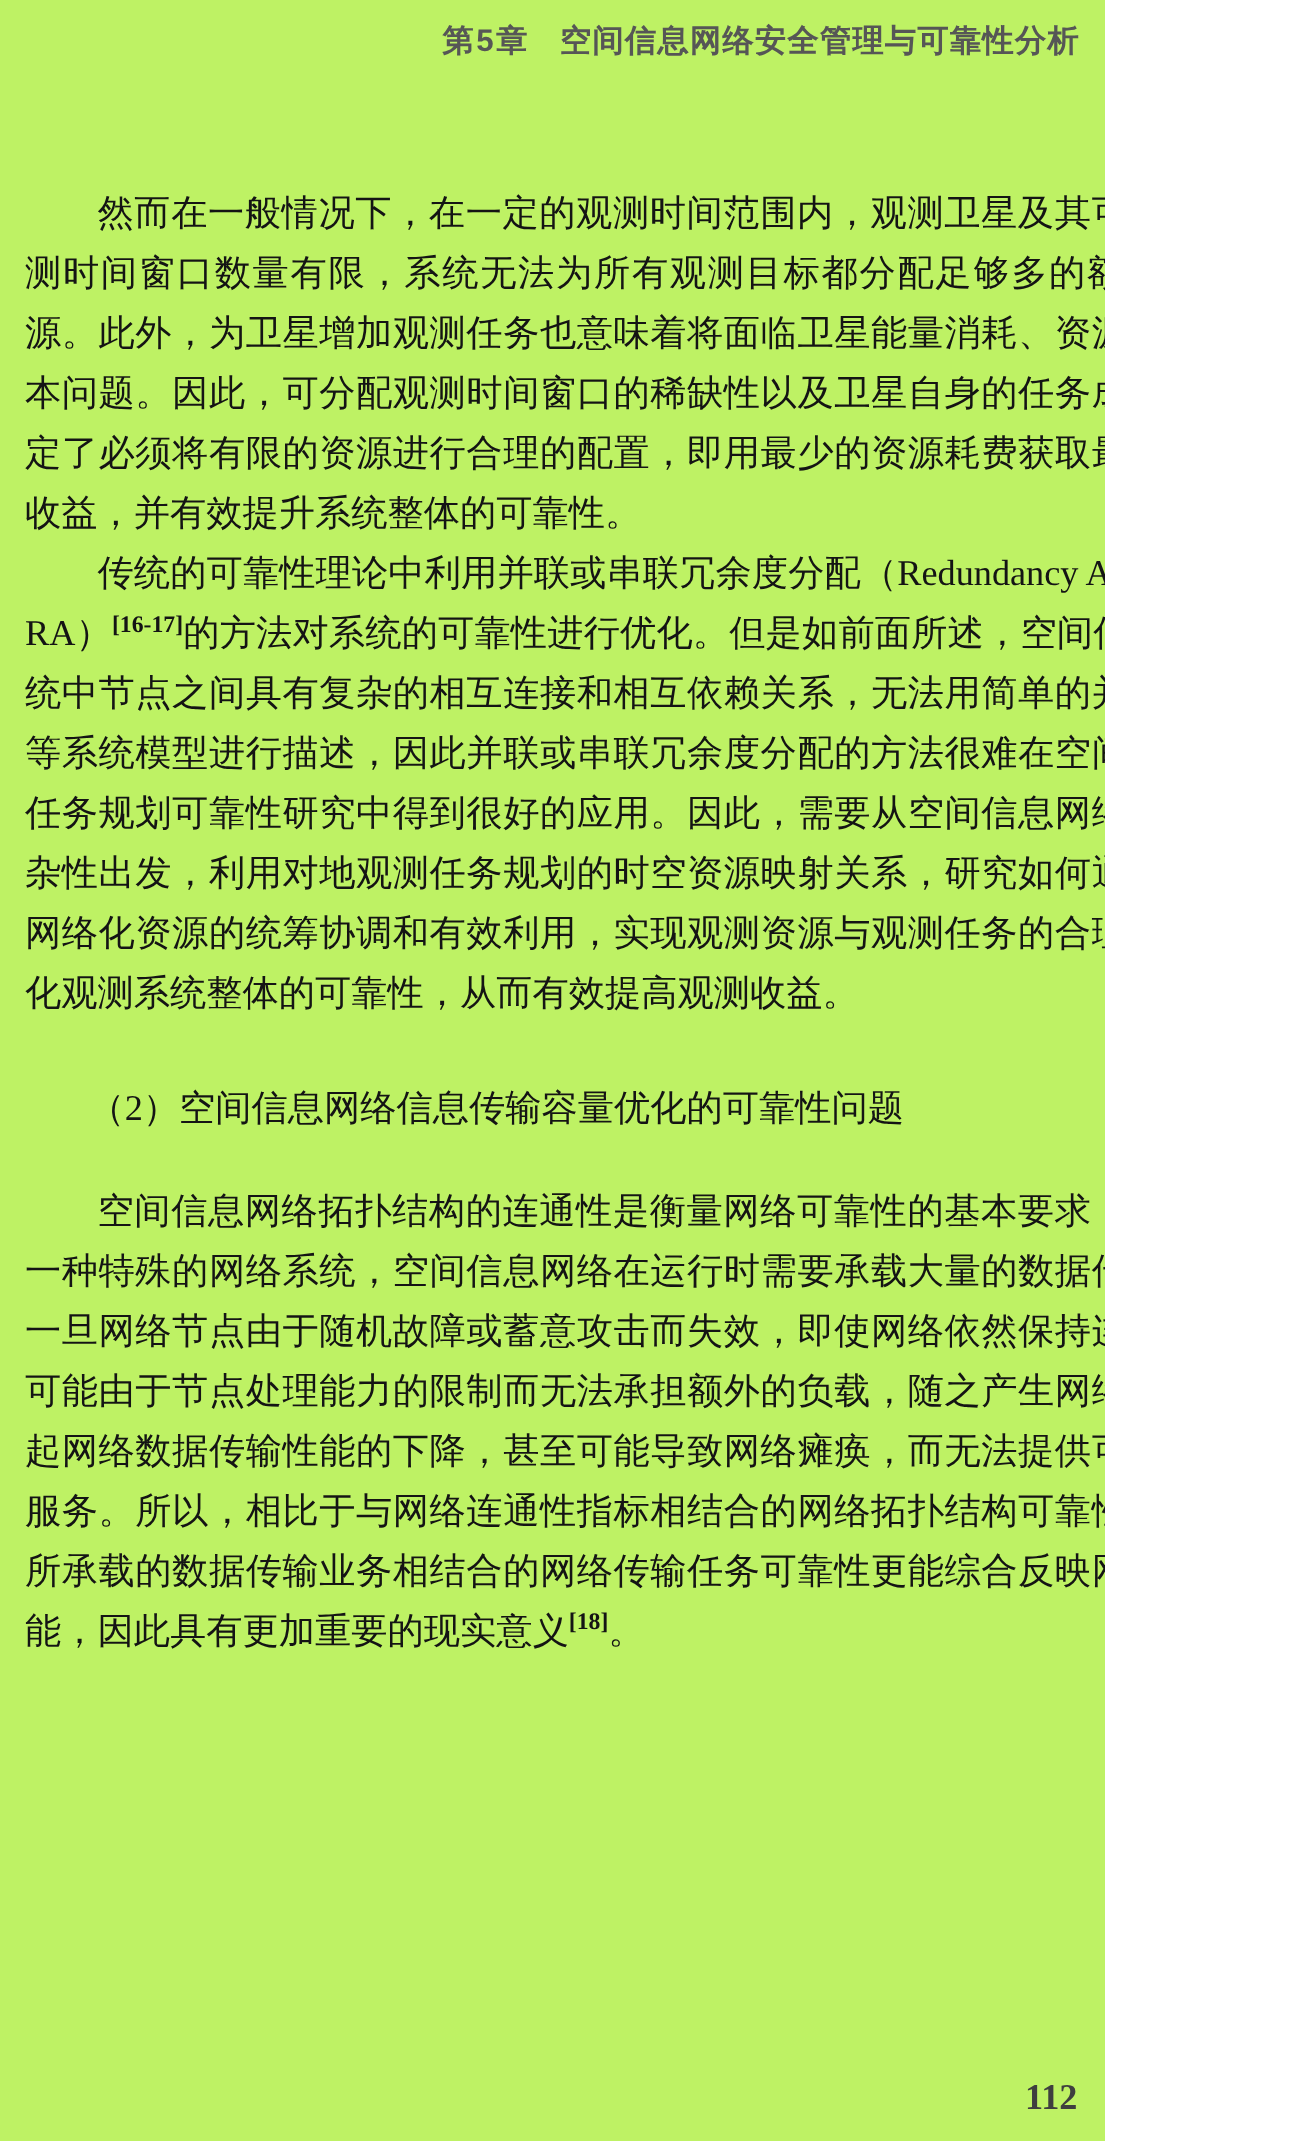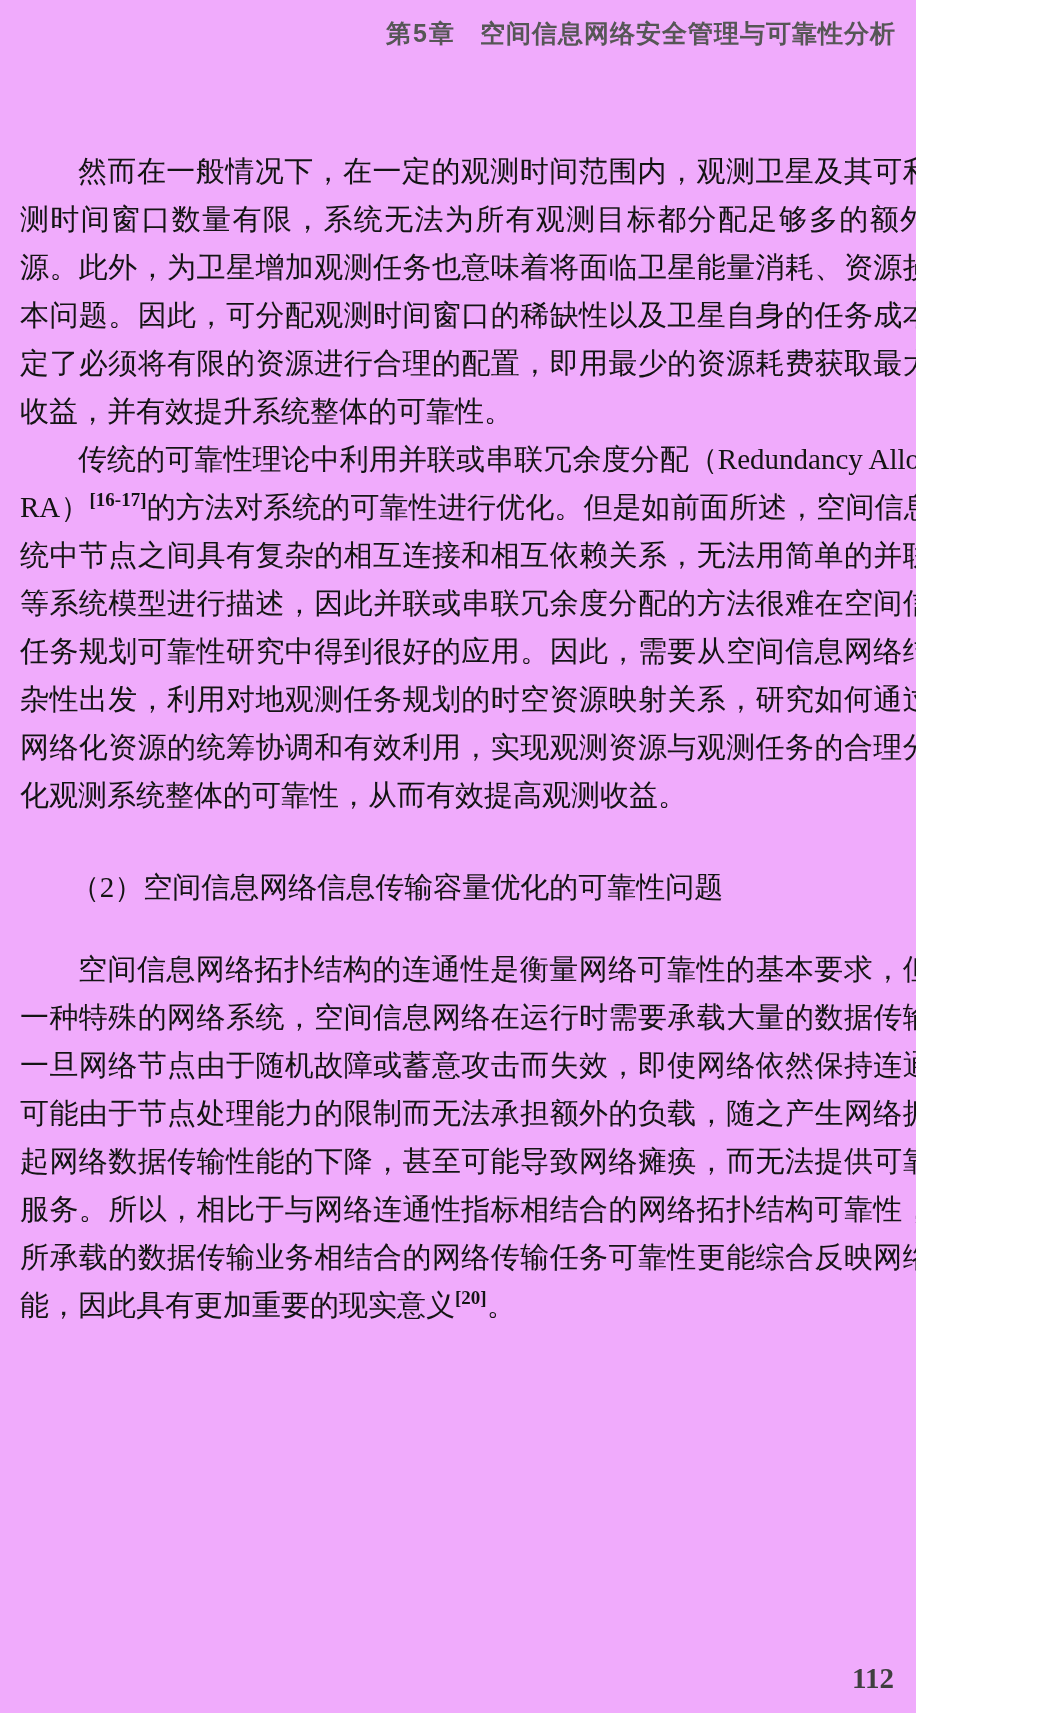--- a/index.html
+++ b/index.html
@@ -1,24 +1,23 @@
 <!DOCTYPE html>
 <html lang="zh"><head>
 <meta charset="utf-8">
 <style>
   html, body { margin: 0; padding: 0; background: #ffffff; }
   .page {
     position: relative;
     width: 884px;
     height: 1713px;
-    background: #f0abfc;
+    background: #bef264;
     font-family: "Liberation Serif", "DejaVu Serif", serif;
     color: #141414;
     overflow: hidden;
-    padding-left: 32px;
   }
   .running-head {
     position: absolute;
     top: 18px;
     right: 20px;
     font-family: "Liberation Sans", "DejaVu Sans", sans-serif;
     font-weight: bold;
     font-size: 25px;
     line-height: 30px;
     color: #565656;
@@ -73,20 +72,20 @@
 
   <main class="body-text">
 
 
     <p class="para">然而在一般情况下，在一定的观测时间范围内，观测卫星及其可利用的观测时间窗口数量有限，系统无法为所有观测目标都分配足够多的额外观测资源。此外，为卫星增加观测任务也意味着将面临卫星能量消耗、资源损耗等成本问题。因此，可分配观测时间窗口的稀缺性以及卫星自身的任务成本问题决定了必须将有限的资源进行合理的配置，即用最少的资源耗费获取最大的观测收益，并有效提升系统整体的可靠性。</p>
 
     <p class="para"><span>传统的可靠性理论中利用并联或串联冗余度分配（Redundancy Allocation，RA）</span><sup class="cite">[16-17]</sup><span>的方法对系统的可靠性进行优化。但是如前面所述，空间信息网络系统中节点之间具有复杂的相互连接和相互依赖关系，无法用简单的并联或串联等系统模型进行描述，因此并联或串联冗余度分配的方法很难在空间信息网络任务规划可靠性研究中得到很好的应用。因此，需要从空间信息网络结构的复杂性出发，利用对地观测任务规划的时空资源映射关系，研究如何通过对各种网络化资源的统筹协调和有效利用，实现观测资源与观测任务的合理分配，优化观测系统整体的可靠性，从而有效提高观测收益。</span></p>
 
     <h3 class="subheading">（2）空间信息网络信息传输容量优化的可靠性问题</h3>
 
-    <p class="para"><span>空间信息网络拓扑结构的连通性是衡量网络可靠性的基本要求，但是作为一种特殊的网络系统，空间信息网络在运行时需要承载大量的数据传输业务，一旦网络节点由于随机故障或蓄意攻击而失效，即使网络依然保持连通性，也可能由于节点处理能力的限制而无法承担额外的负载，随之产生网络拥塞，引起网络数据传输性能的下降，甚至可能导致网络瘫痪，而无法提供可靠的信息服务。所以，相比于与网络连通性指标相结合的网络拓扑结构可靠性，与网络所承载的数据传输业务相结合的网络传输任务可靠性更能综合反映网络传输性能，因此具有更加重要的现实意义</span><sup class="cite">[20]</sup><span>。</span></p>
+    <p class="para"><span>空间信息网络拓扑结构的连通性是衡量网络可靠性的基本要求，但是作为一种特殊的网络系统，空间信息网络在运行时需要承载大量的数据传输业务，一旦网络节点由于随机故障或蓄意攻击而失效，即使网络依然保持连通性，也可能由于节点处理能力的限制而无法承担额外的负载，随之产生网络拥塞，引起网络数据传输性能的下降，甚至可能导致网络瘫痪，而无法提供可靠的信息服务。所以，相比于与网络连通性指标相结合的网络拓扑结构可靠性，与网络所承载的数据传输业务相结合的网络传输任务可靠性更能综合反映网络传输性能，因此具有更加重要的现实意义</span><sup class="cite">[18]</sup><span>。</span></p>
 
 
   </main>
 
   <div class="page-number">112</div>
 
 </div>
 
 </body></html>

